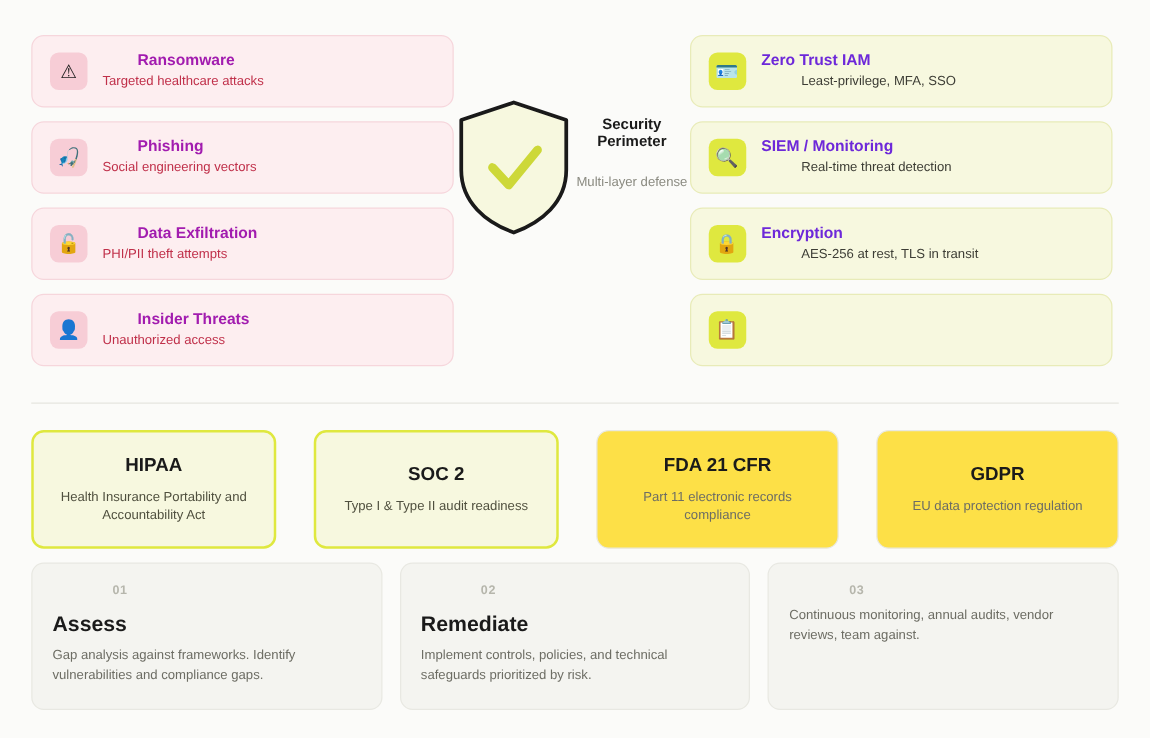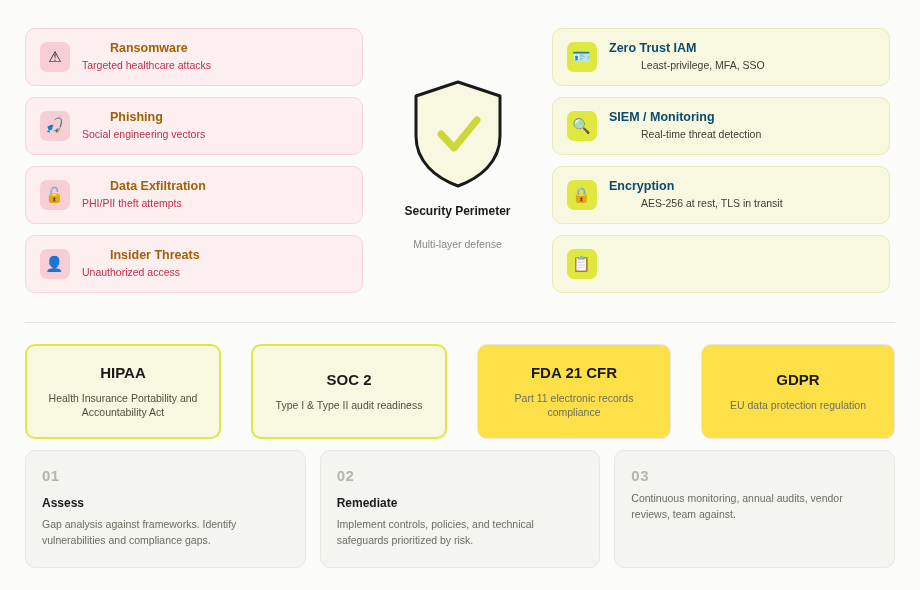--- a/index.html
+++ b/index.html
@@ -16,22 +16,21 @@
   .top {
     display: flex;
     align-items: flex-start;
     padding: 28px 30px 0 25px;
     height: 300px;
   }
   .col { width: 338px; display: flex; flex-direction: column; gap: 11px; }
   .center-col {
     flex: 1;
     display: flex;
-    flex-direction: column;
-    align-items: center;
+    flex-direction: row;
     padding-top: 50px;
   }
 
   .card {
     border-radius: 10px;
     border: 1px solid transparent;
     padding: 12px 14px;
     display: flex;
     align-items: center;
     gap: 12px;
@@ -50,22 +49,22 @@
     border-radius: 7px;
     display: flex; align-items: center; justify-content: center;
     font-size: 15px;
     flex: 0 0 30px;
   }
   .ico.threat { background: #f7cdd6; }
   .ico.control { background: #dfe83f; }
 
   .card-text { display: flex; flex-direction: column; gap: 3px; }
   .card-title { font-size: 12.5px; font-weight: bold; line-height: 1.2; }
-  .card-title.threat { color: #a16207; padding-left: 28px; }
-  .card-title.control { color: #0c4a6e; }
+  .card-title.threat { color: #a21caf; padding-left: 28px; }
+  .card-title.control { color: #6d28d9; }
   .card-sub { font-size: 10.5px; line-height: 1.25; }
   .card-sub.threat { color: #c0304a; }
   .card-sub.control { color: #3d3d35; padding-left: 32px; }
 
   
   .shield-wrap { position: relative; width: 96px; height: 112px; }
   .center-caption {
     margin-top: 14px;
     text-align: center;
   }
@@ -117,24 +116,25 @@
   }
   .step {
     flex: 1;
     border-radius: 10px;
     border: 1px solid #e8e8e2;
     background: #f4f4f0;
     padding: 16px 16px 18px 16px;
     min-height: 104px;
   }
   .step-num {
-    font-size: 15px; font-weight: bold; color: #b6b6ac;
+    font-size: 10px; font-weight: bold; color: #b6b6ac;
     letter-spacing: 0.5px;
-  }
-  .step-title { font-size: 12px; font-weight: bold; color: #1a1a1a; margin-top: 12px; }
+    margin-left: 48px;
+  }
+  .step-title { font-size: 17px; font-weight: bold; color: #1a1a1a; margin-top: 12px; }
   .step-desc { font-size: 10.5px; color: #6d6d64; line-height: 1.5; margin-top: 7px; }
 </style>
 </head>
 <body>
 
 <div class="page">
 
   <div class="top">
 
     <div class="col">

